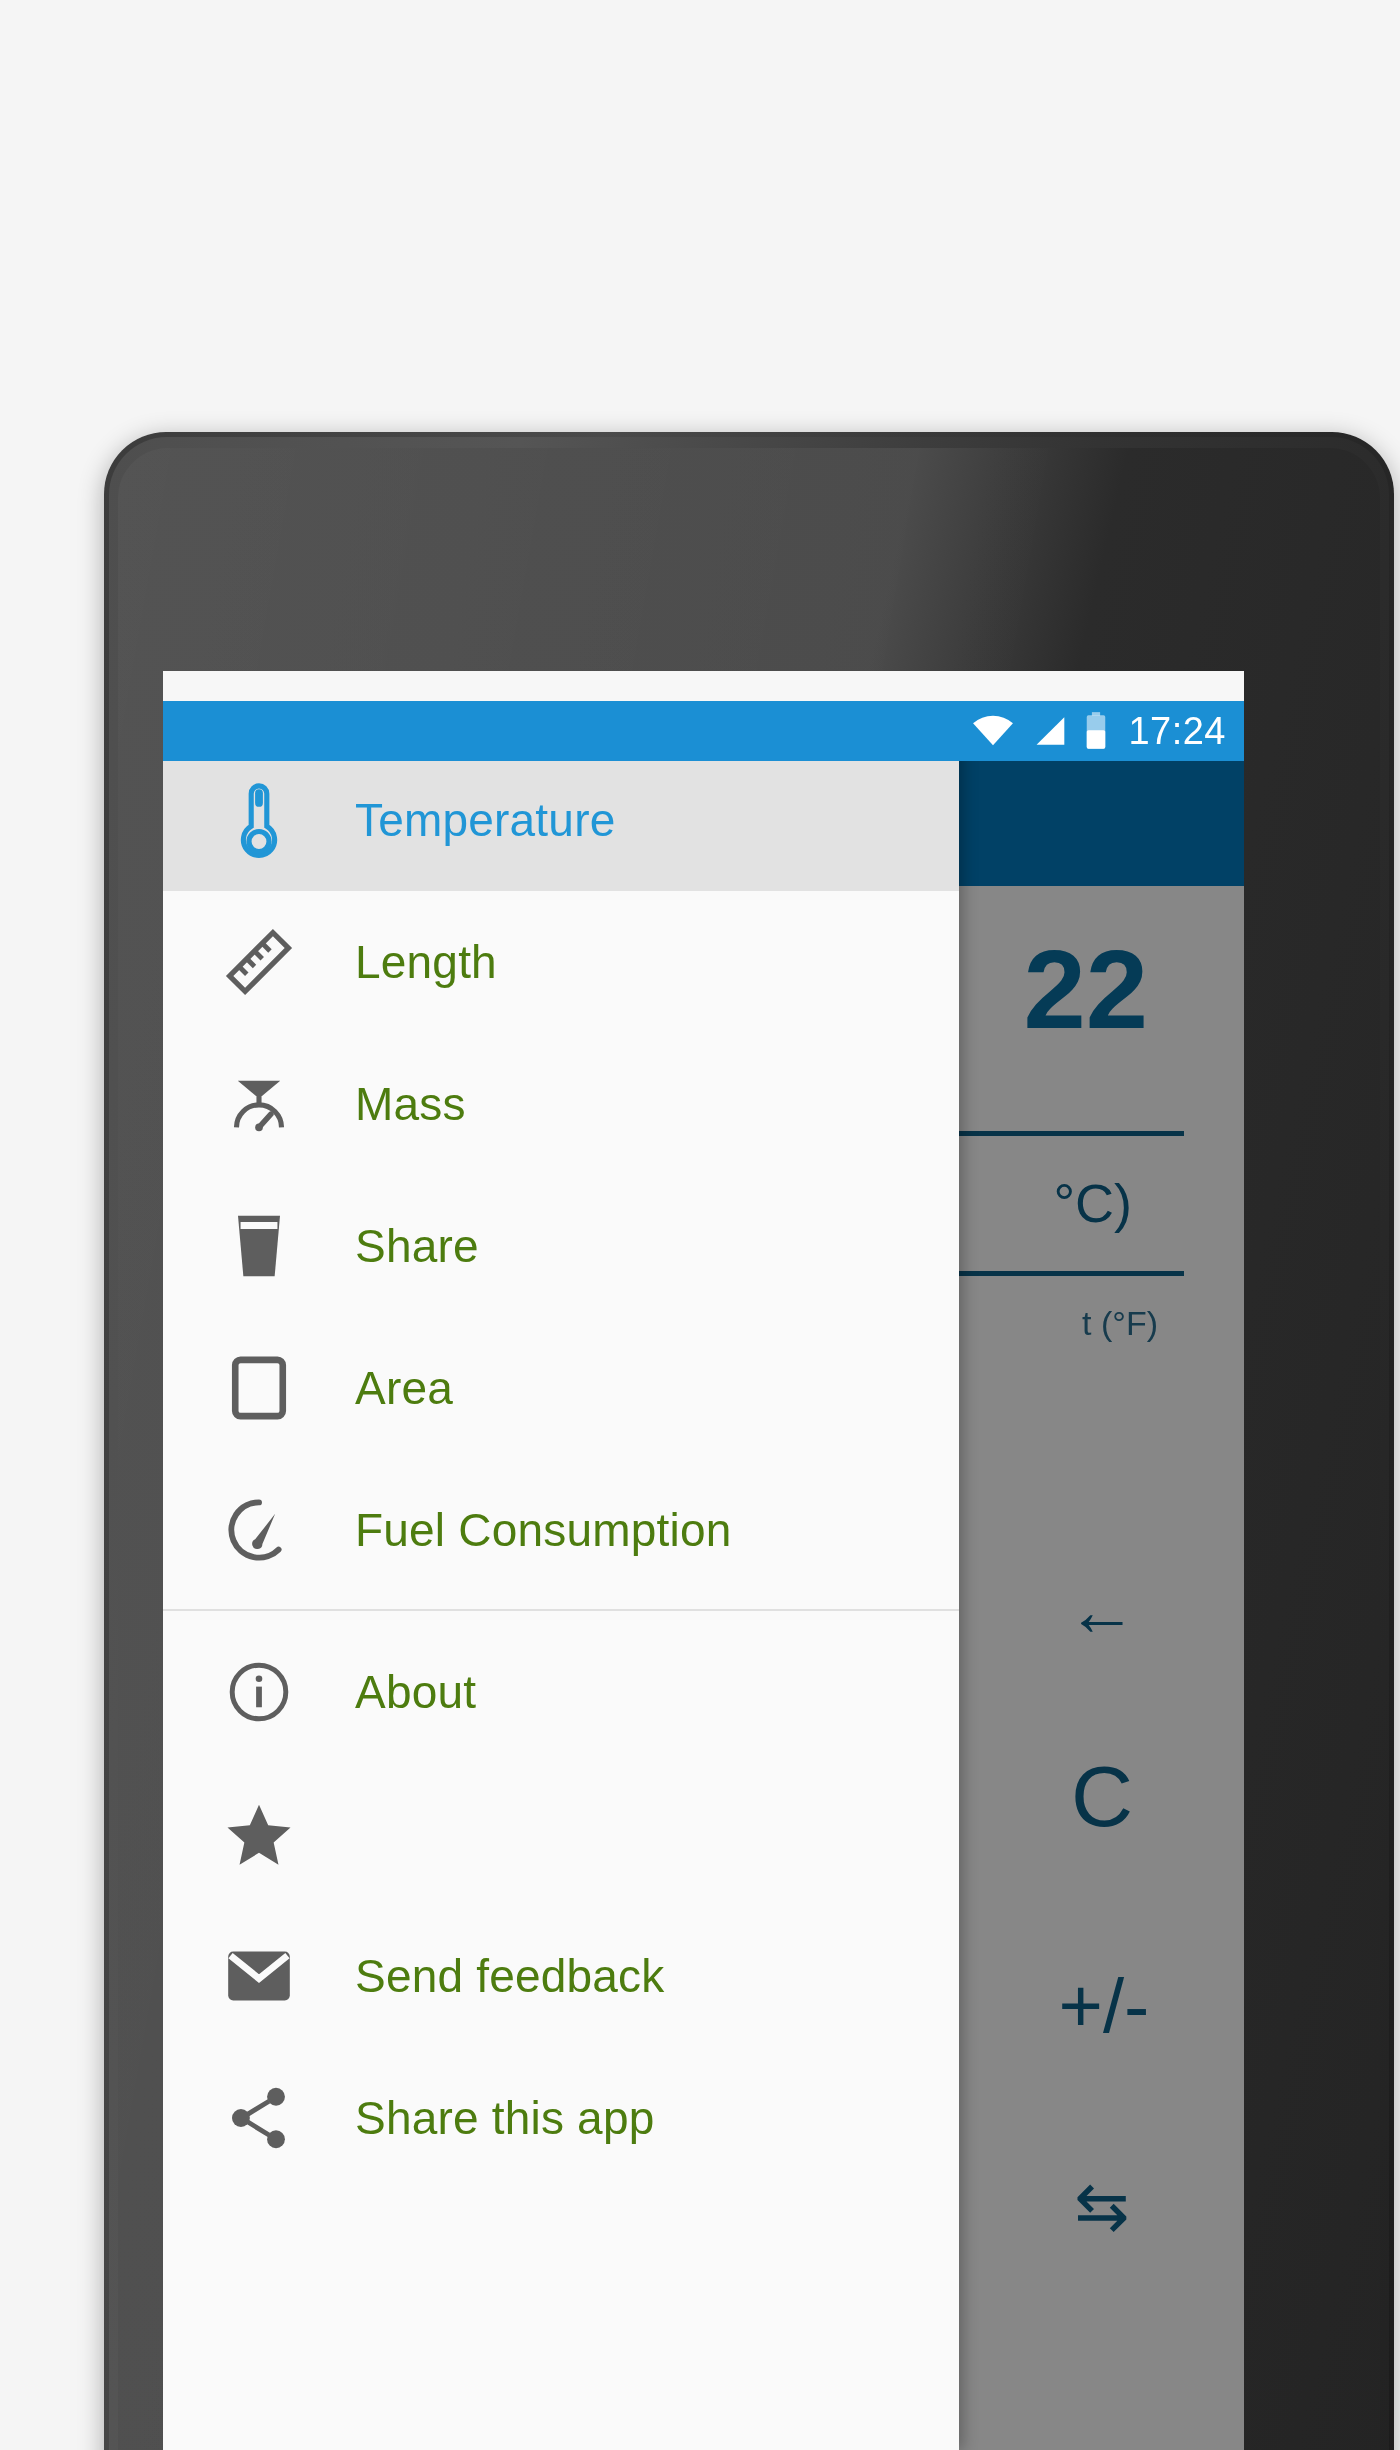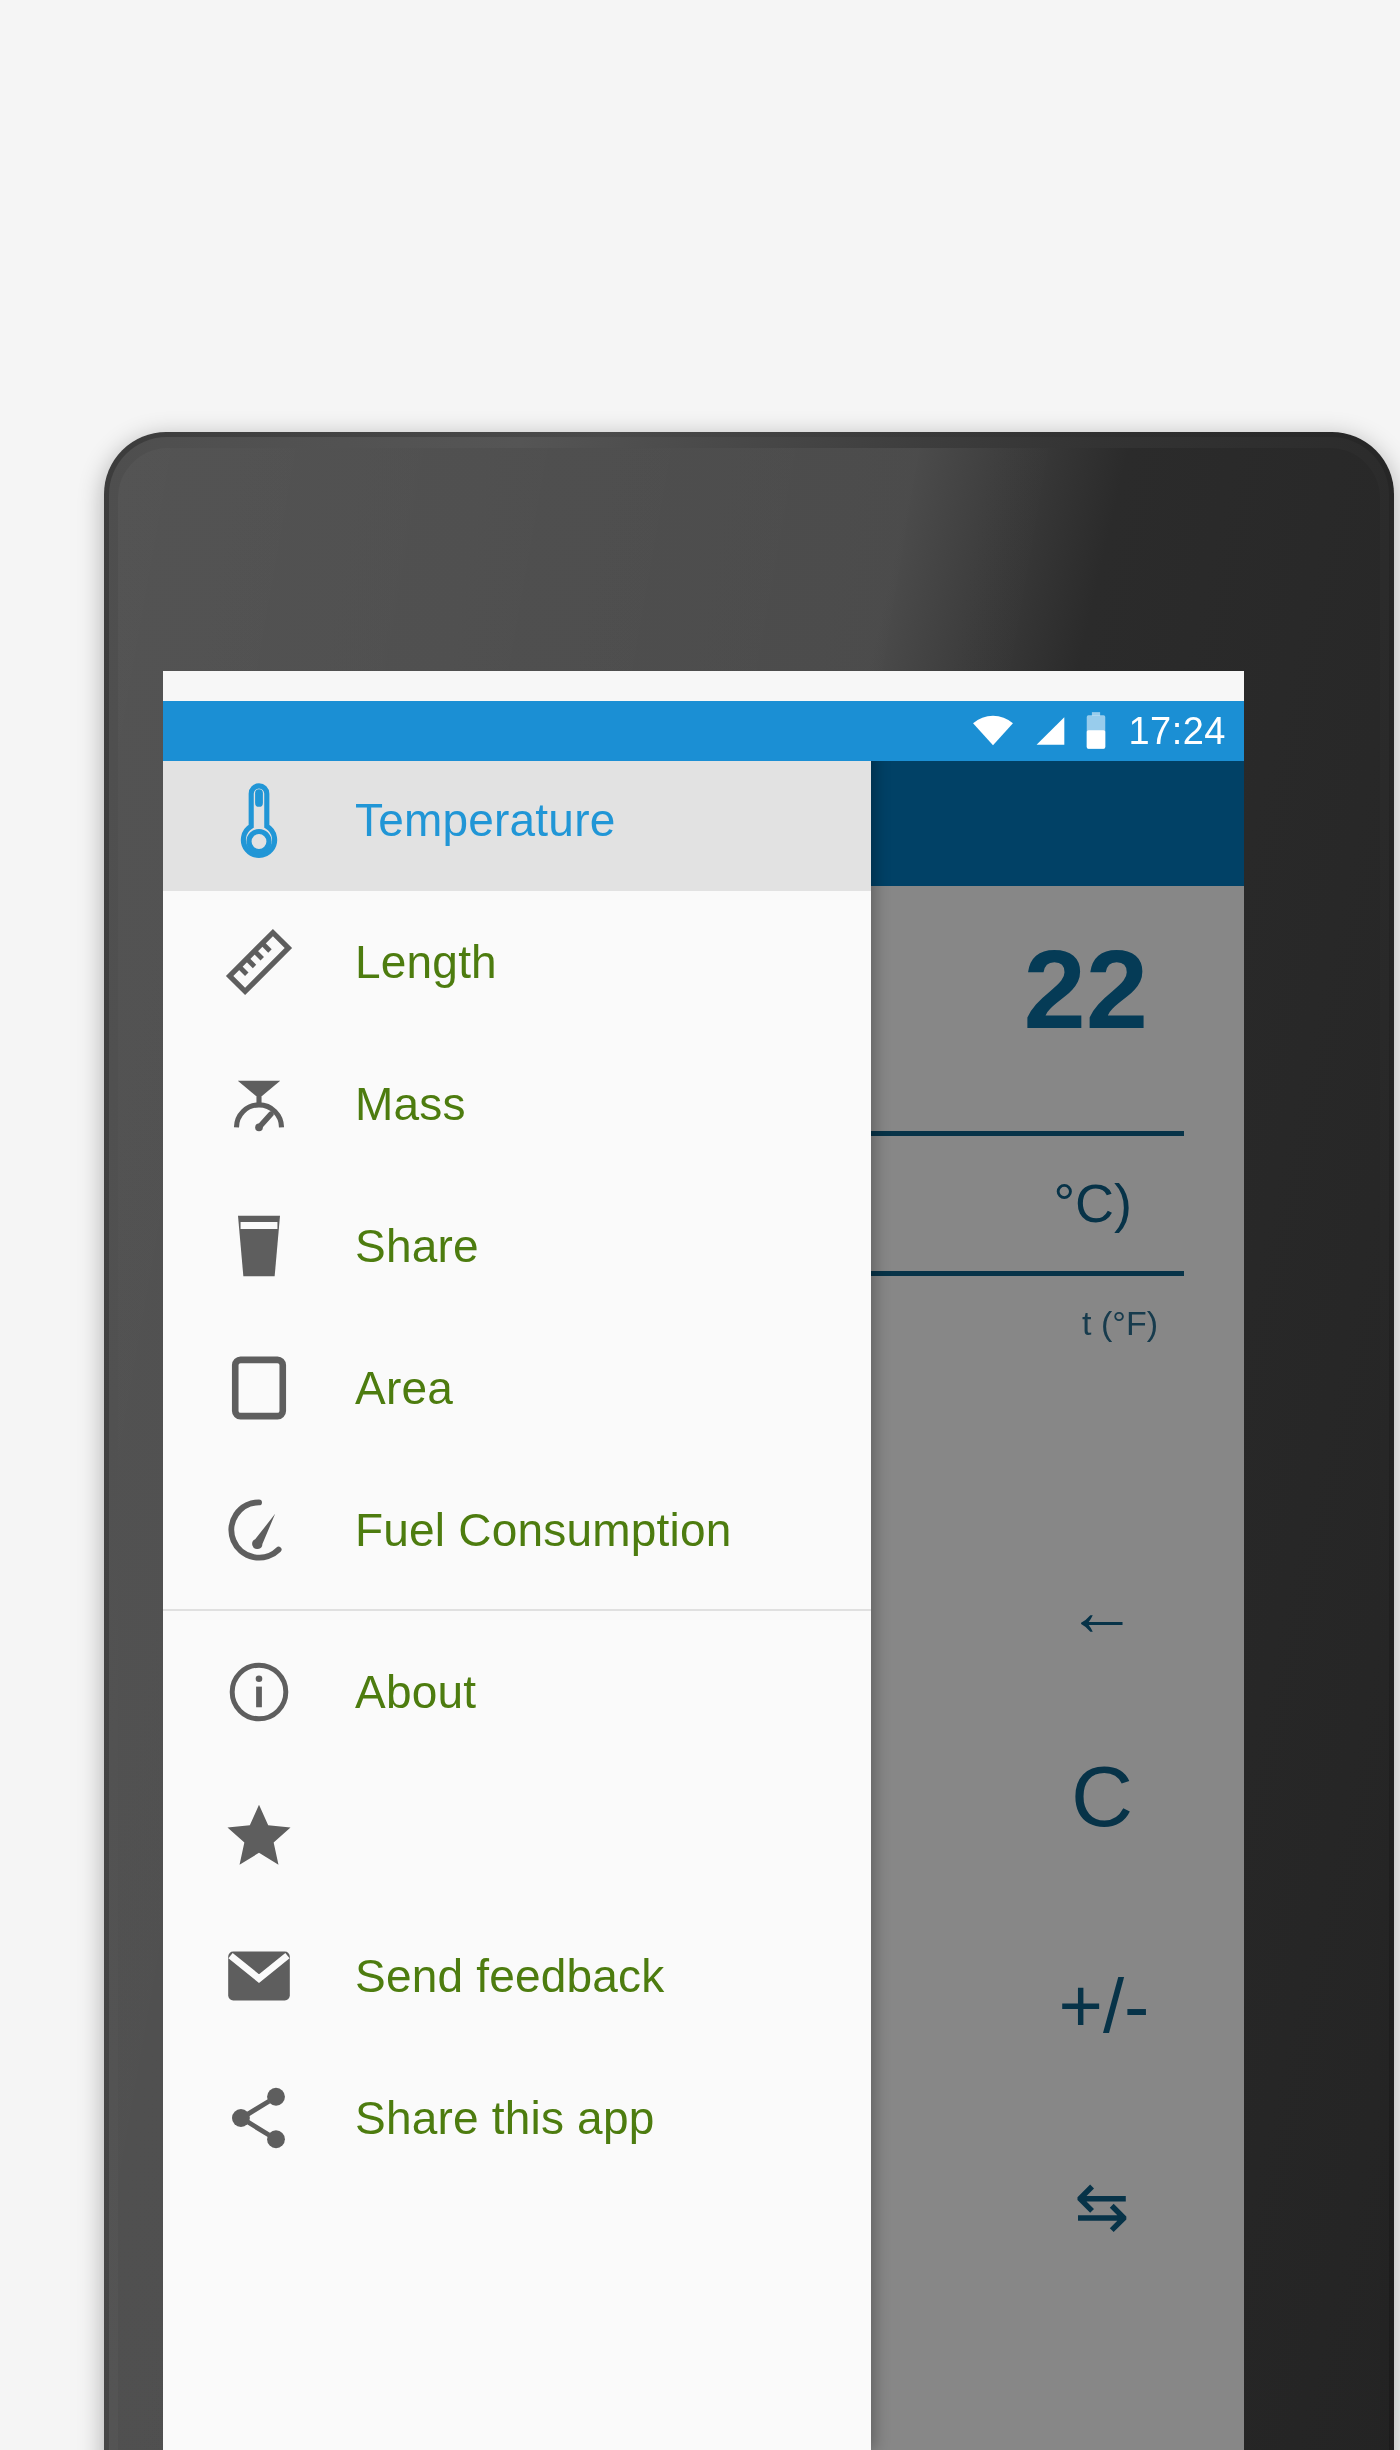--- a/index.html
+++ b/index.html
@@ -132,21 +132,21 @@
   .k-swap{right:52px;top:690px;width:180px;height:100px;font-size:66px;}
 
   .scrim{
     position:absolute;left:0;top:60px;right:0;bottom:0;
     background:rgba(0,0,0,.46);
   }
 
   
   .drawer{
     position:absolute;left:0;top:60px;
-    width:708px;bottom:0;
+    width:796px;bottom:0;
     background:#fafafa;
     box-shadow:4px 0 14px rgba(0,0,0,.28);
     overflow:hidden;
   }
   .drawer-top-pad{height:18px;background:#fafafa;}
   .drw-item{
     display:flex;align-items:center;
     height:142px;
     padding-left:50px;
     box-sizing:border-box;

